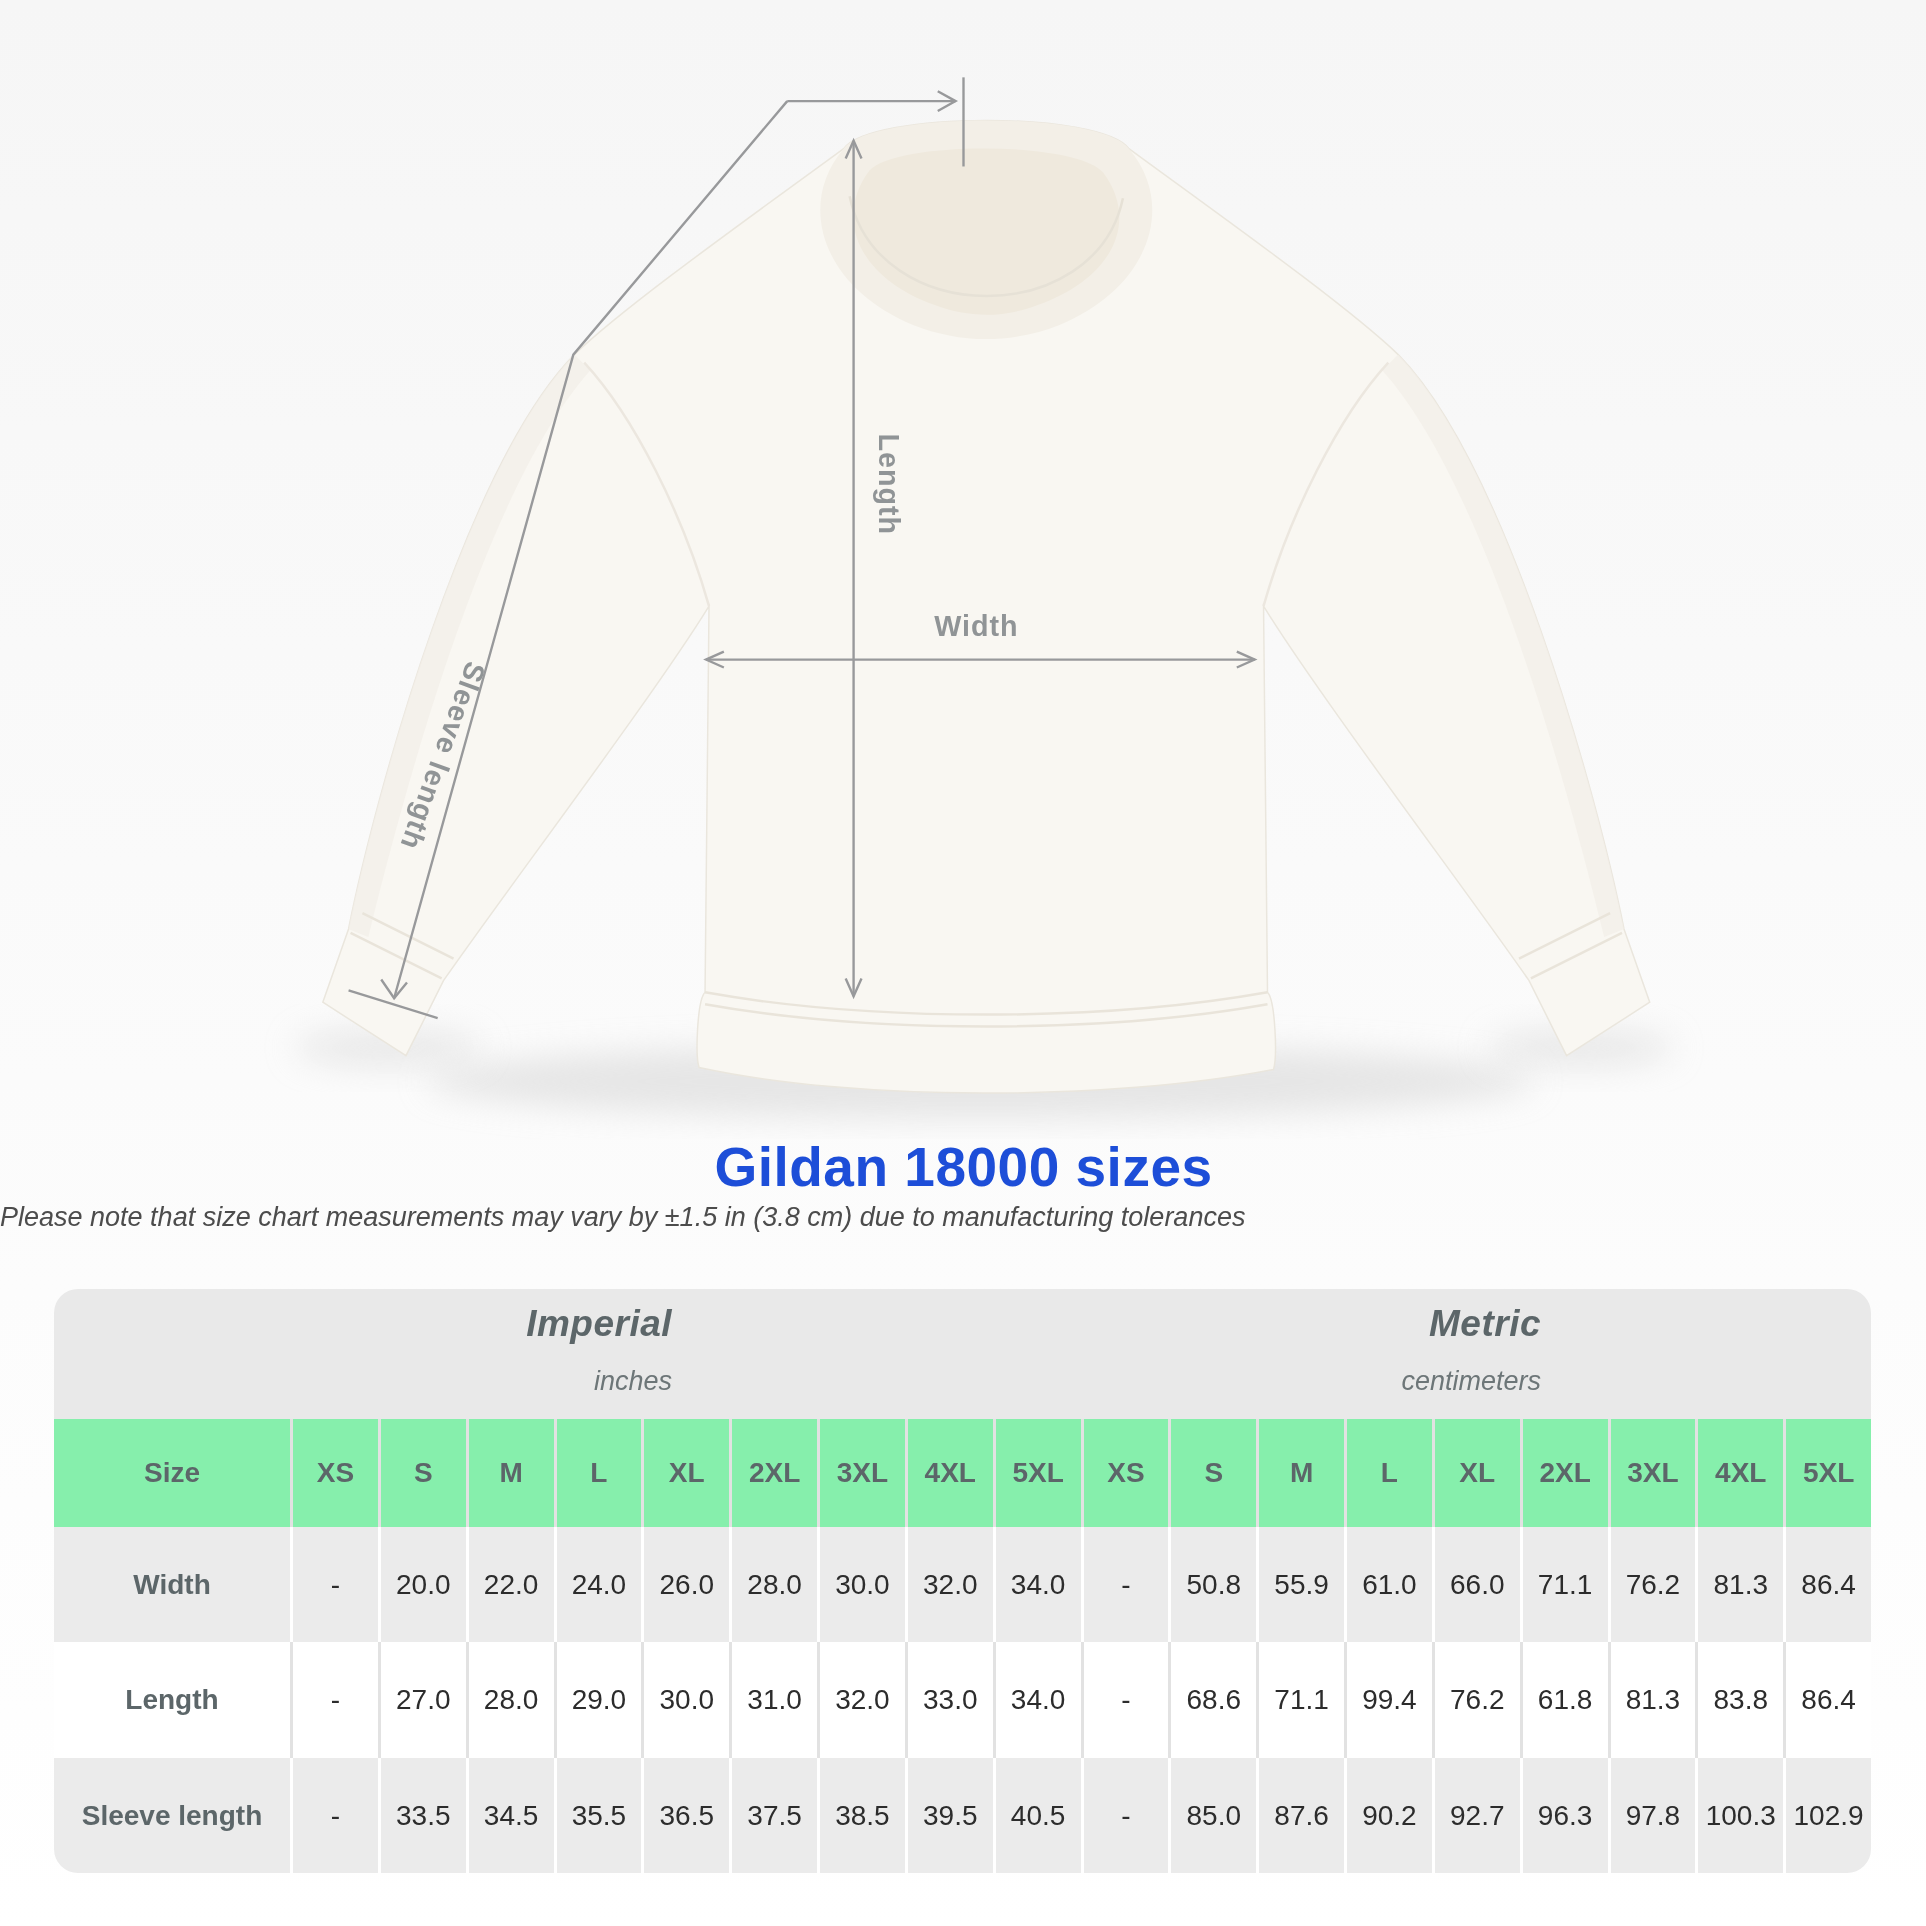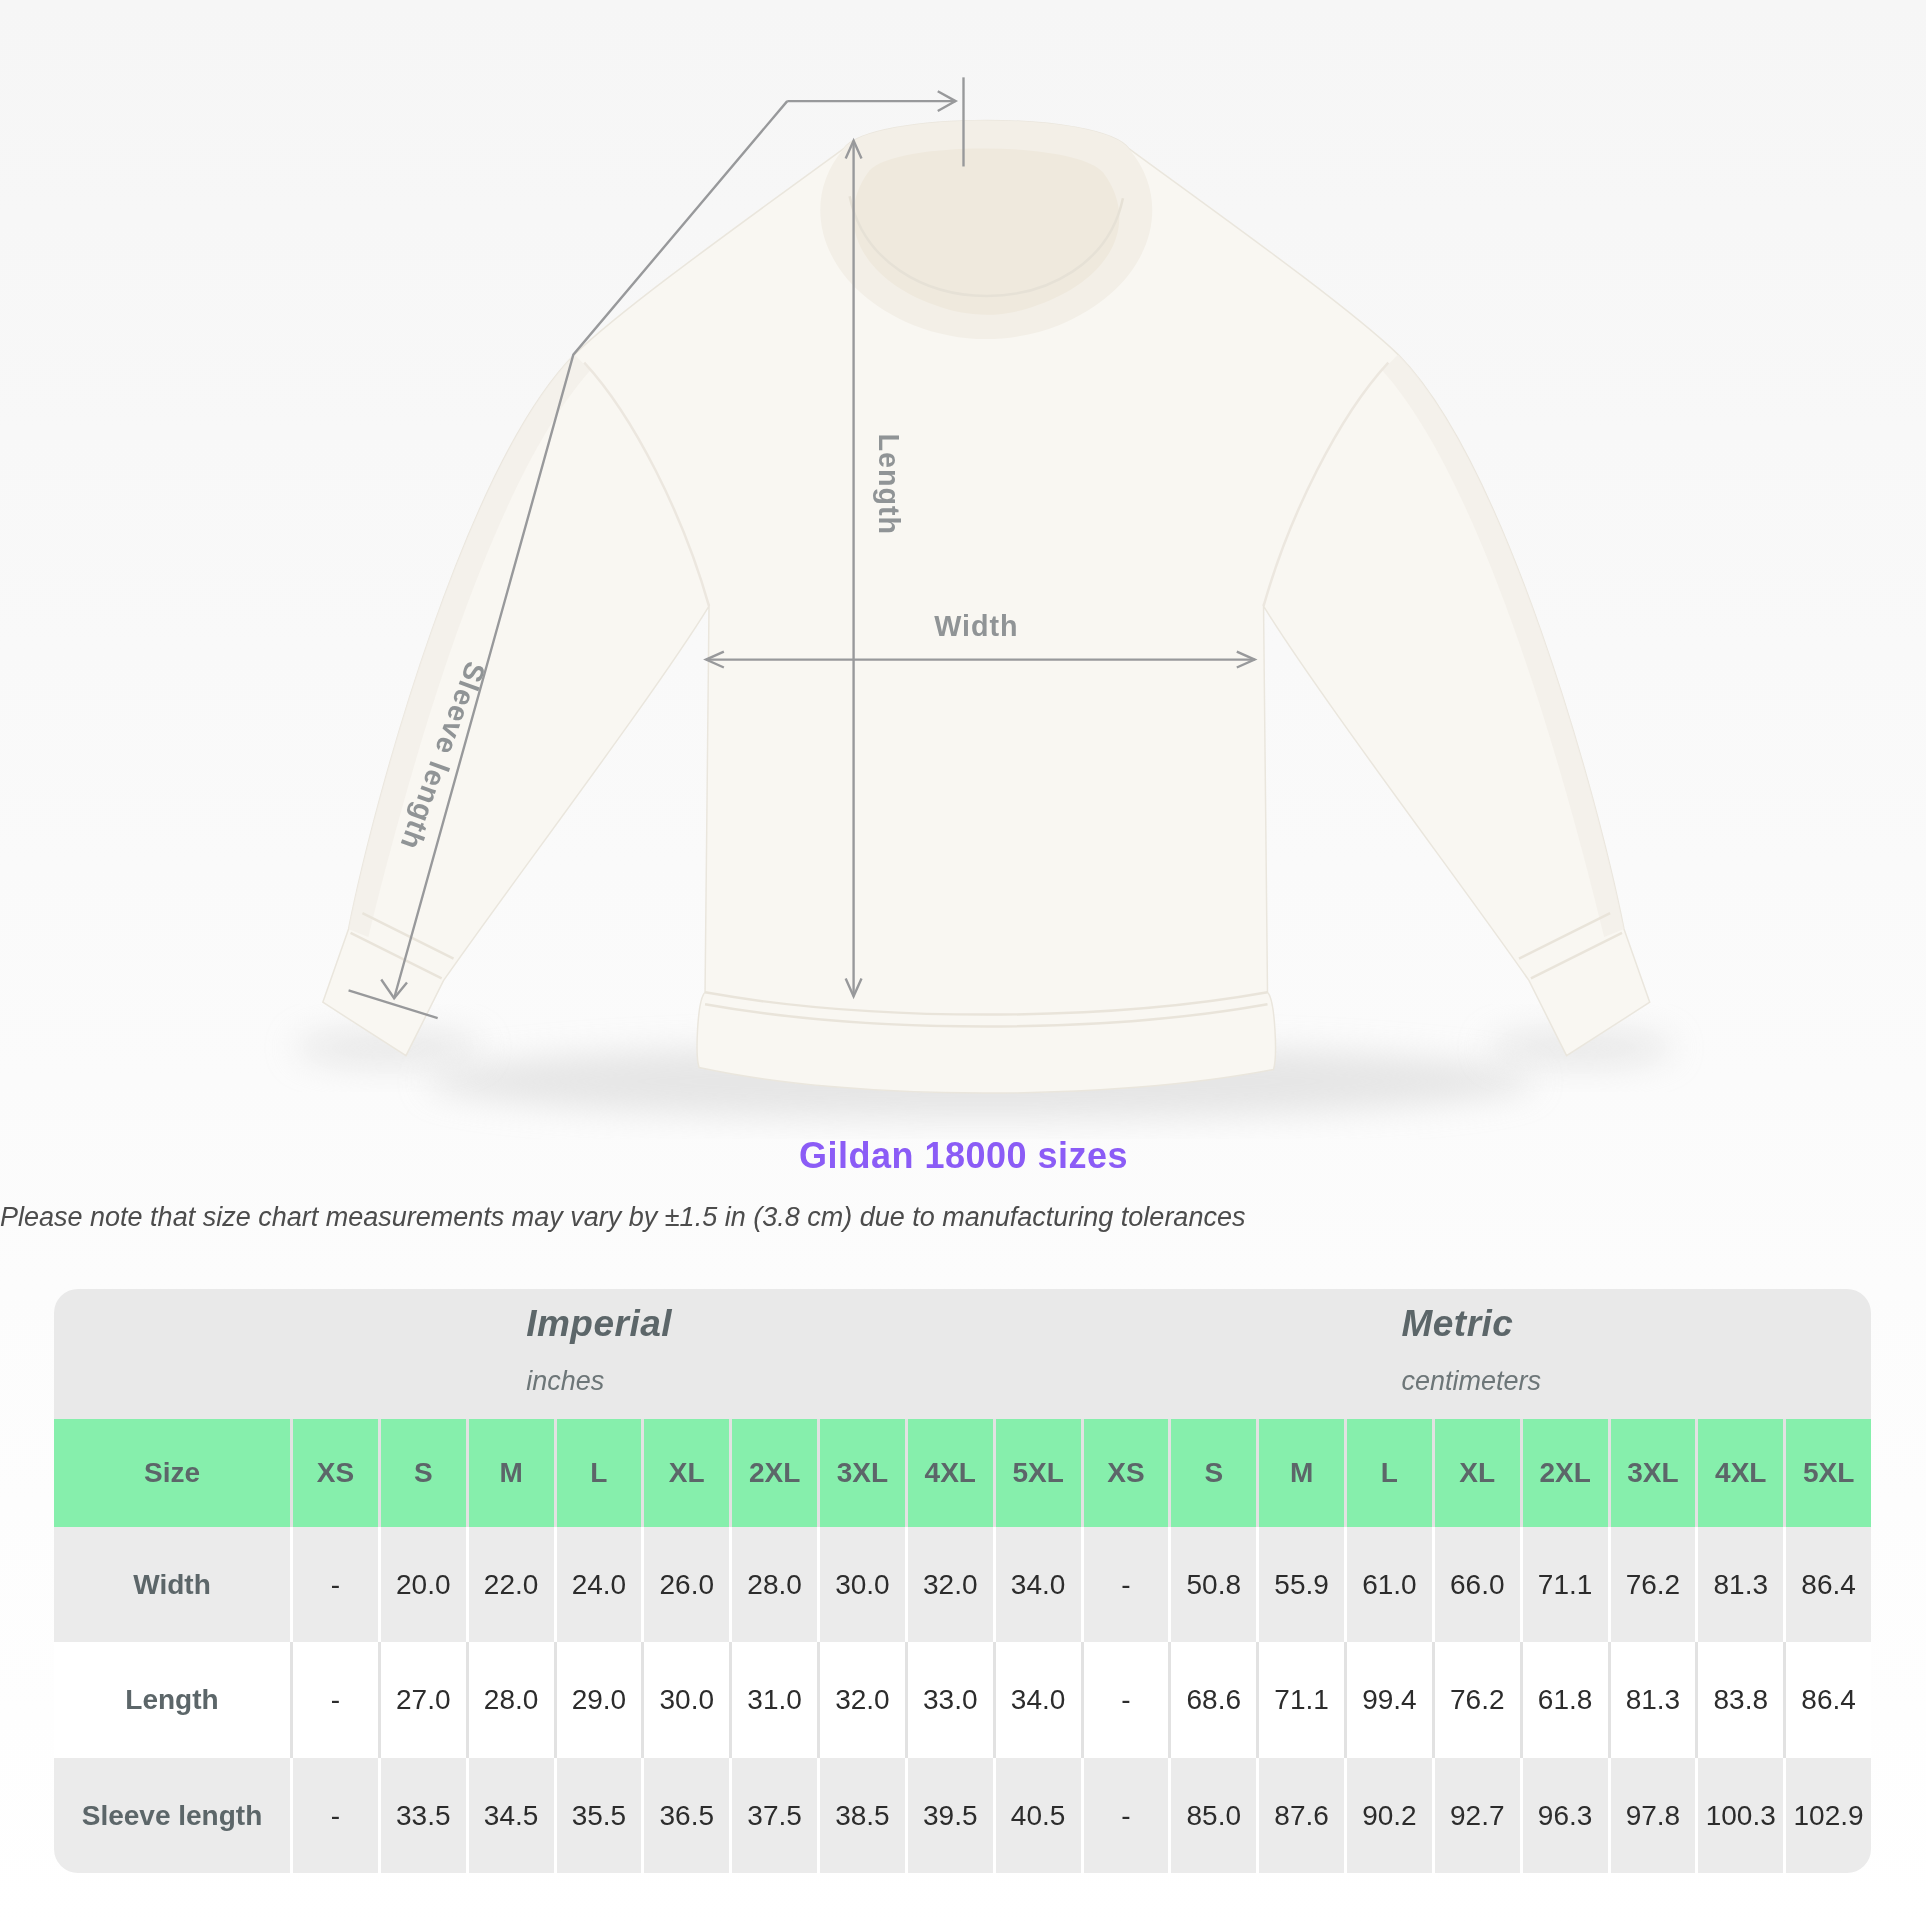--- a/index.html
+++ b/index.html
@@ -7,39 +7,39 @@
     width:1927px;height:1927px;position:relative;overflow:hidden;
     background:linear-gradient(180deg,#f6f6f6 0%,#fafafa 45%,#ffffff 100%);
     font-family:"Liberation Sans", sans-serif;
     -webkit-font-smoothing:antialiased;
   }
   .stage{position:absolute;inset:0;}
   svg.diagram{position:absolute;left:0;top:0;}
 
   .title{
     position:absolute;left:0;top:1135px;width:100%;
-    text-align:center;font-size:36px;font-weight:bold;color:#8b5cf6;
+    text-align:center;font-size:55px;font-weight:bold;color:#1d4ed8;
     letter-spacing:0.5px;
   }
   .note{
     position:absolute;left:0;top:1202px;width:100%;
     text-align:left;font-style:italic;font-size:27px;color:#4c4c4c;
   }
 
   
   .size-table{
     position:absolute;left:54px;top:1289px;width:1817px;
     border-radius:24px;overflow:hidden;
   }
   .band{
     position:relative;height:130px;background:#e9e9e9;
   }
   .band .grp{
     position:absolute;top:14px;transform:translateX(-50%);
-    text-align:left;white-space:nowrap;
+    text-align:right;white-space:nowrap;
   }
   .band .grp .g-label{
     font-size:37px;font-weight:bold;font-style:italic;color:#5c6669;letter-spacing:0.5px;
   }
   .band .grp .g-unit{
     margin-top:21px;font-size:27px;font-style:italic;color:#6d7678;
   }
   .grp-imperial{left:30%;}
   .grp-metric{left:78%;}
 

